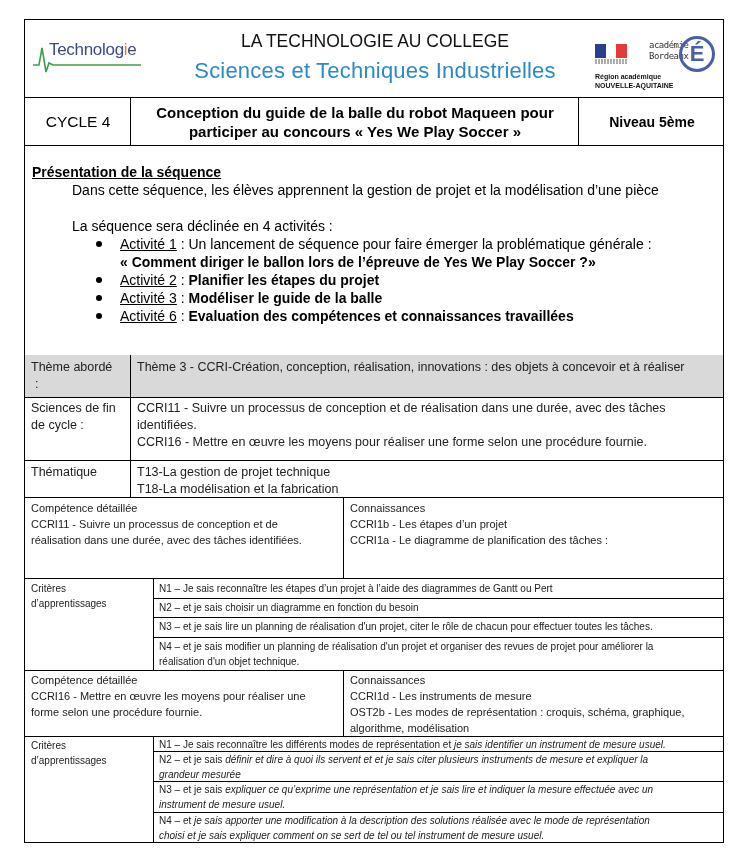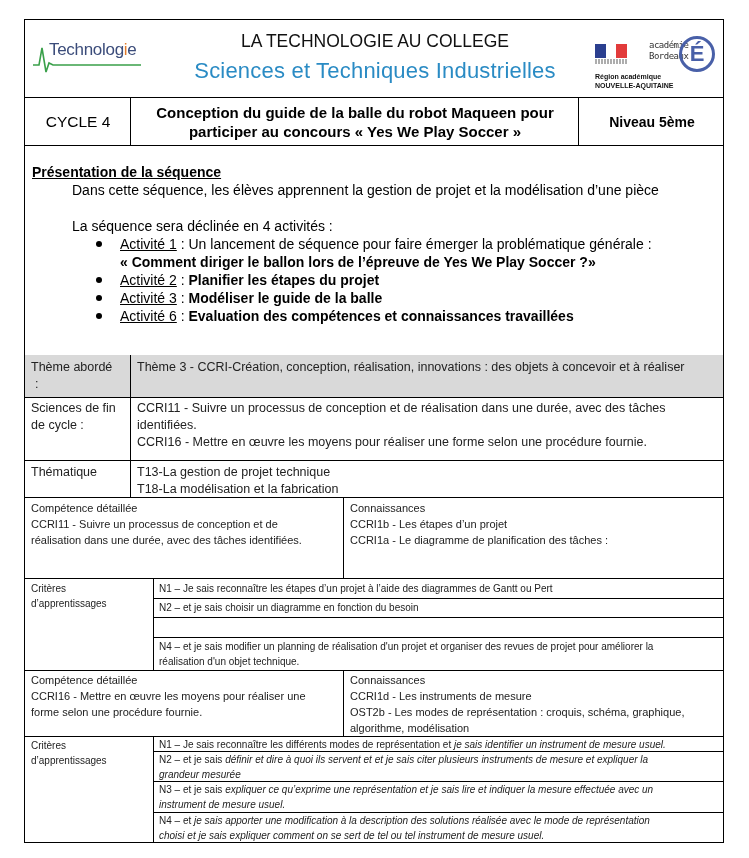--- a/index.html
+++ b/index.html
@@ -161,20 +161,21 @@
 
   <div class="cellsm" style="left:6px;top:561px">
     <div>Critères</div>
     <div>d’apprentissages</div>
   </div>
   <div class="vline" style="left:128px;top:558px;height:92px"></div>
   <div class="cellsm" style="left:134px;top:561px">N1 – Je sais reconnaître les étapes d’un projet à l’aide des diagrammes de Gantt ou Pert</div>
   <div class="hline" style="left:128px;top:578px;width:570px"></div>
   <div class="cellsm" style="left:134px;top:580px">N2 – et je sais choisir un diagramme en fonction du besoin</div>
   <div class="hline" style="left:128px;top:597px;width:570px"></div>
+  <div class="cellsm" style="left:134px;top:599px">N3 – et je sais lire un planning de réalisation d'un projet, citer le rôle de chacun pour effectuer toutes les tâches.</div>
   <div class="hline" style="left:128px;top:617px;width:570px"></div>
   <div class="cellsm" style="left:134px;top:619px">
     <div>N4 – et je sais modifier un planning de réalisation d'un projet et organiser des revues de projet pour améliorer la</div>
     <div>réalisation d'un objet technique.</div>
   </div>
   <div class="hline" style="left:0;top:650px;width:698px"></div>
 
   <div class="cellsm" style="left:6px;top:652px;font-size:11px;line-height:16px">
     <div>Compétence détaillée</div>
     <div>CCRI16 - Mettre en œuvre les moyens pour réaliser une</div>

